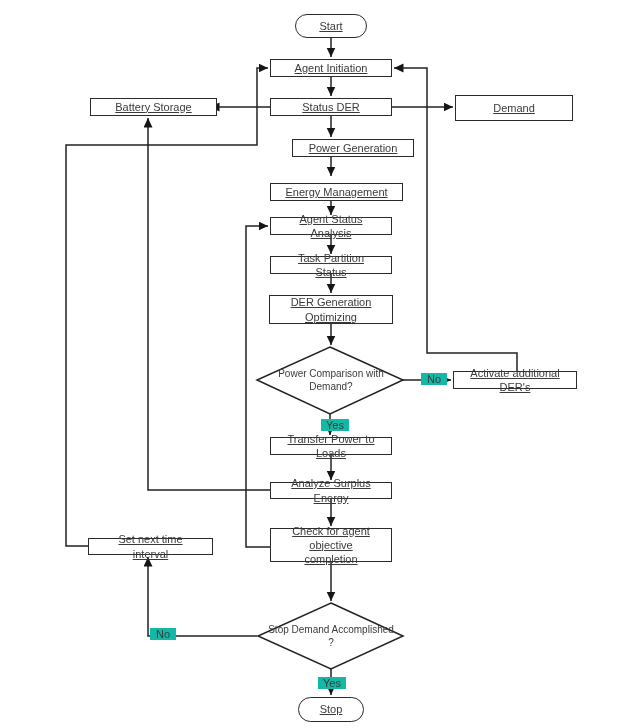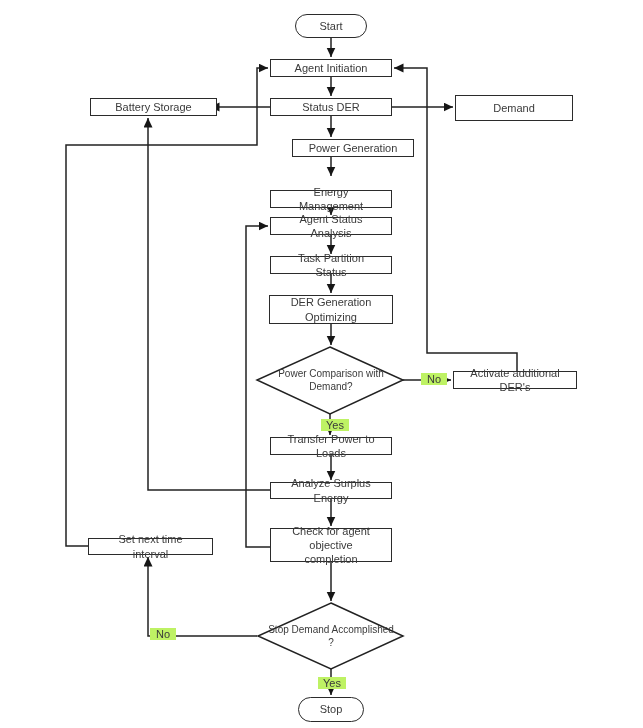--- a/index.html
+++ b/index.html
@@ -13,31 +13,32 @@
   .wires{position:absolute;left:0;top:0;}
   .node{
     position:absolute;
     box-sizing:border-box;
     background:#ffffff;
     border:1.5px solid #2b2b2b;
     display:flex;align-items:center;justify-content:center;
     text-align:center;
     font-size:11px;line-height:1.3;color:#3a3a3a;
     padding:0 14px;
+    text-decoration:underline;
   }
   .terminator{border-radius:13px;}
   .dtext{
     position:absolute;
     display:flex;align-items:center;justify-content:center;
     text-align:center;
     font-size:10px;line-height:1.35;color:#3a3a3a;
   }
   .elabel{
     position:absolute;
-    background:#bef264;
+    background:#14b8a6;
     font-size:11px;color:#3a3a3a;
     text-align:center;
     padding:0 1px;
   }
 </style>
 </head>
 <body>
 
 <div class="canvas">
 
@@ -91,21 +92,21 @@
   </div>
 
   <div class="node" style="left:455px;top:95px;width:118px;height:26px;">
     <span>Demand</span>
   </div>
 
   <div class="node" style="left:270px;top:139px;width:122px;height:18px;margin-left:22px;">
     <span>Power Generation</span>
   </div>
 
-  <div class="node" style="left:270px;top:190px;width:122px;height:18px;">
+  <div class="node" style="left:270px;top:183px;width:133px;height:18px;text-align:right;">
     <span>Energy Management</span>
   </div>
 
   <div class="node" style="left:270px;top:217px;width:122px;height:18px;">
     <span>Agent Status Analysis</span>
   </div>
 
   <div class="node" style="left:270px;top:256px;width:122px;height:18px;">
     <span>Task Partition Status</span>
   </div>

